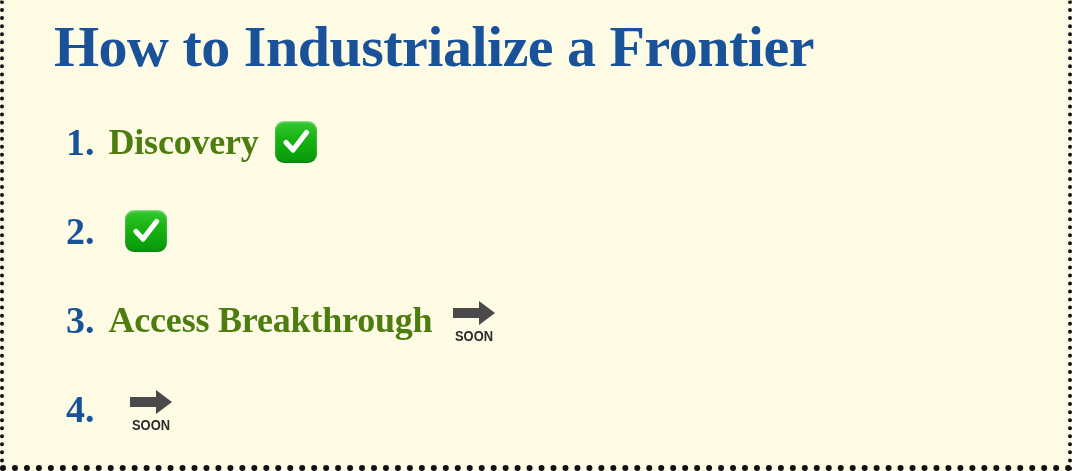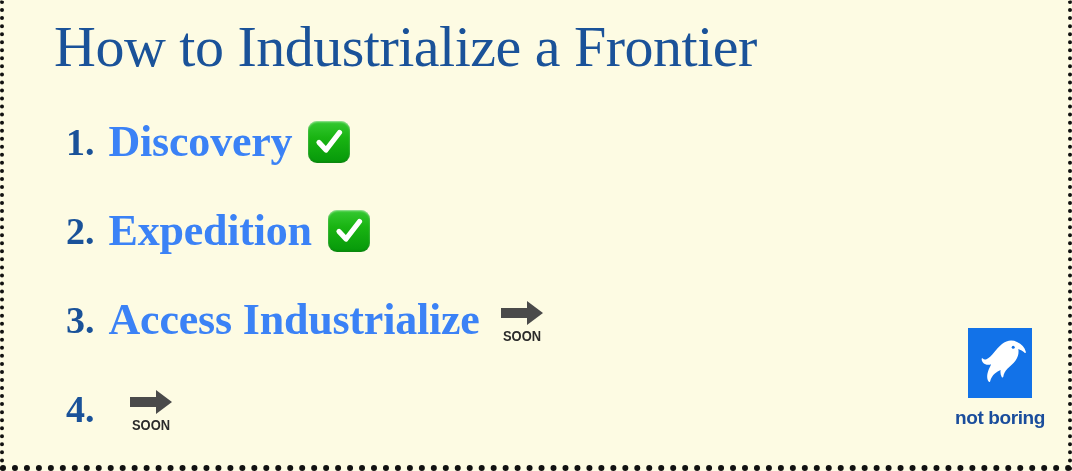--- a/index.html
+++ b/index.html
@@ -21,21 +21,21 @@
     font-family: "Liberation Serif", "DejaVu Serif", serif;
   }
 
   
   #title {
     position: absolute;
     left: 50px;
     top: 8px;
     width: 980px;
     font-family: "Liberation Serif", "DejaVu Serif", serif;
-    font-weight: normal;
+    font-weight: bold;
     font-size: 58px;
     line-height: 76px;
     color: #1a5299;
     letter-spacing: -0.5px;
     white-space: nowrap;
   }
 
   
   #steps {
     position: absolute;
@@ -54,22 +54,22 @@
     font-family: "Liberation Serif", "DejaVu Serif", serif;
     font-weight: bold;
     font-size: 38px;
     color: #1a5299;
     margin-right: 14px;
     line-height: 1;
   }
   .step-label {
     font-family: "Liberation Serif", "DejaVu Serif", serif;
     font-weight: bold;
-    font-size: 44px;
-    color: #3b82f6;
+    font-size: 36px;
+    color: #4d7c0f;
     line-height: 1;
     letter-spacing: -0.2px;
   }
   .step-badge {
     display: inline-flex;
     align-items: flex-start;
     justify-content: center;
     margin-left: 16px;
   }
 
@@ -137,33 +137,32 @@
         <span class="emoji-check">
           <svg width="42" height="42" viewBox="0 0 42 42" aria-hidden="true">
             <path d="M11 21.5 L18 29 L31.5 11.5" fill="none" stroke="#ffffff" stroke-width="5.2" stroke-linecap="round" stroke-linejoin="round"></path>
           </svg>
         </span>
       </span>
     </div>
 
     <div class="step">
       <span class="step-num">2.</span>
-      <span class="step-label">Expedition</span>
       <span class="step-badge">
         <span class="emoji-check">
           <svg width="42" height="42" viewBox="0 0 42 42" aria-hidden="true">
             <path d="M11 21.5 L18 29 L31.5 11.5" fill="none" stroke="#ffffff" stroke-width="5.2" stroke-linecap="round" stroke-linejoin="round"></path>
           </svg>
         </span>
       </span>
     </div>
 
     <div class="step">
       <span class="step-num">3.</span>
-      <span class="step-label">Access Industrialize</span>
+      <span class="step-label">Access Breakthrough</span>
       <span class="step-badge">
         <span class="emoji-soon">
           <svg width="52" height="48" viewBox="0 0 52 48" aria-hidden="true">
             <path d="M5 12 L31 12 L31 5 L47 17 L31 29 L31 22 L5 22 Z" fill="#4a4a4a"></path>
             <text x="26" y="45" font-family="Liberation Sans, DejaVu Sans, sans-serif" font-size="14" font-weight="bold" fill="#2b2b2b" text-anchor="middle" textLength="38" lengthAdjust="spacingAndGlyphs">SOON</text>
           </svg>
         </span>
       </span>
     </div>
 
@@ -174,32 +173,14 @@
           <svg width="52" height="48" viewBox="0 0 52 48" aria-hidden="true">
             <path d="M5 12 L31 12 L31 5 L47 17 L31 29 L31 22 L5 22 Z" fill="#4a4a4a"></path>
             <text x="26" y="45" font-family="Liberation Sans, DejaVu Sans, sans-serif" font-size="14" font-weight="bold" fill="#2b2b2b" text-anchor="middle" textLength="38" lengthAdjust="spacingAndGlyphs">SOON</text>
           </svg>
         </span>
       </span>
     </div>
 
   </div>
 
-  <div id="logo">
-    <div id="logo-mark">
-      <svg width="64" height="70" viewBox="0 0 64 70" aria-hidden="true">
-        <path d="M49 14 C44 11.5 38.5 12.5 34 16 C31 18.4 28.5 21.6 26 24.6
-                 C23.4 27.8 21 30.4 18 31.4 C16.6 31.9 15.6 31.4 14.8 30.6
-                 C14.3 30.1 13.6 30.3 13.6 31 C13.7 33.4 15.2 35.4 17.4 36.3
-                 C19.4 37.1 21.4 36.9 23.2 36.2 C21.6 39.4 20 42.6 19.4 46
-                 C18.9 48.8 19.2 51.4 20.6 53.6 C21 54.3 21.9 54.2 22.1 53.4
-                 C22.9 50.2 24.6 47.6 26.9 45.6 C28.6 44.1 30.6 43 32.6 42.1
-                 C32.2 44.4 32.5 46.8 33.7 49.1 C34.1 49.9 35.2 49.7 35.3 48.8
-                 C35.7 45.6 37.2 43 39.4 40.8 C42.2 38 45.4 35.8 47.6 32.6
-                 C50.2 28.9 51 24.8 50.3 20.9 C52.6 21.6 54.8 22.9 56.6 24.7
-                 C57.2 25.3 58.1 24.7 57.9 23.9 C56.8 19.6 53.6 16 49 14 Z" fill="#ffffff"></path>
-        <circle cx="45.2" cy="19.2" r="1.5" fill="#1272e8"></circle>
-      </svg>
-    </div>
-    <div id="logo-text">not boring</div>
-  </div>
 
 </div>
 
 </body></html>

